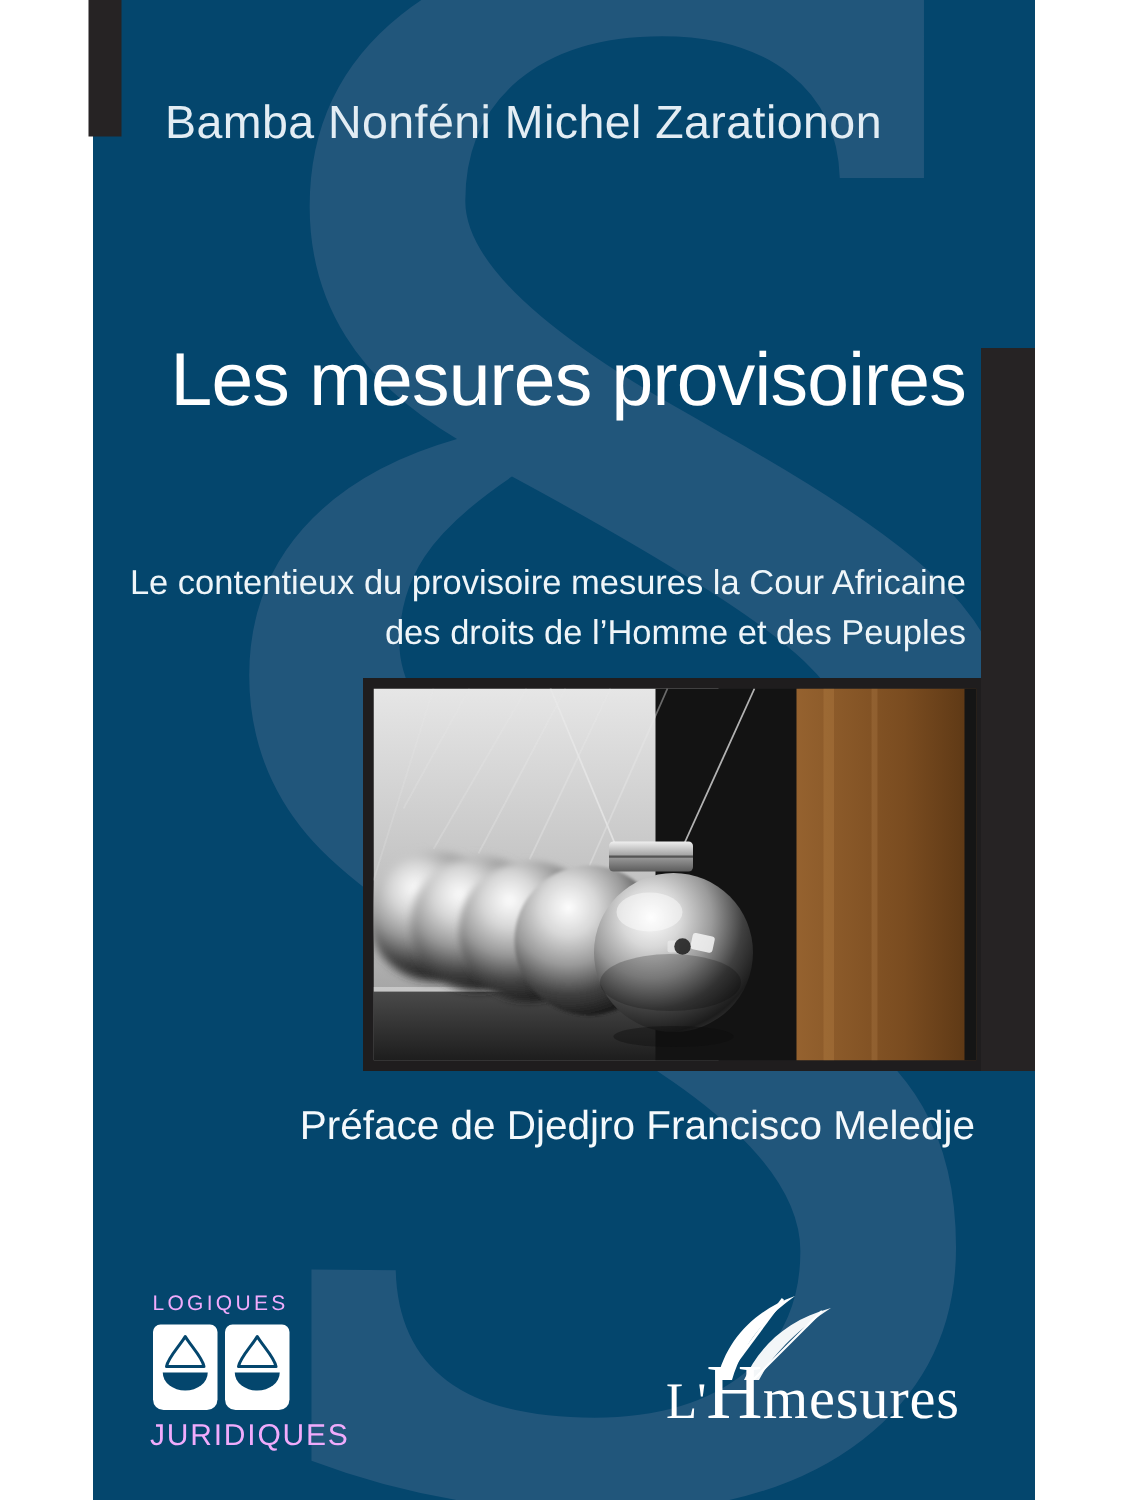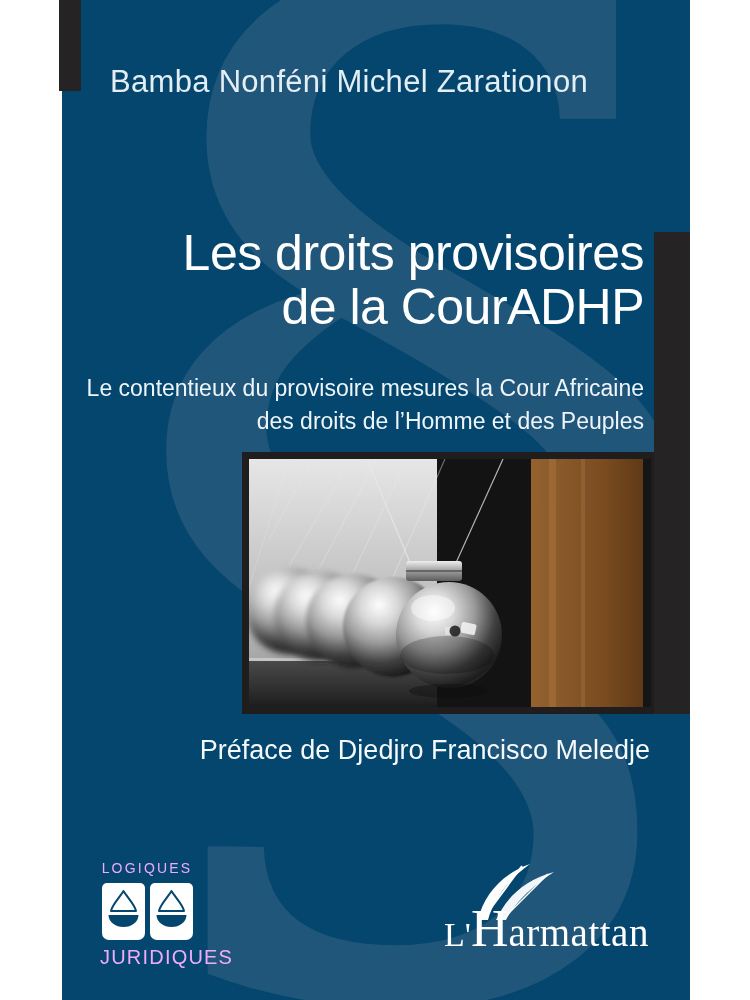--- a/index.html
+++ b/index.html
@@ -66,22 +66,21 @@
 
 <div class="page">
 
   <div class="blue-panel">
 
     <span class="watermark">§</span>
 
     <div class="author">Bamba Nonféni Michel Zarationon</div>
 
     <div class="title-block">
-      <div>Les droits provisoires</div>
-      <div>de la CourADHP</div>
+      <div>Les mesures provisoires</div>
     </div>
 
     <div class="subtitle-block">
       <div>Le contentieux du provisoire mesures la Cour Africaine</div>
       <div>des droits de l’Homme et des Peuples</div>
     </div>
 
     <div class="photo">
       <svg viewBox="0 0 402 248" xmlns="http://www.w3.org/2000/svg">
         <defs>
@@ -189,20 +188,20 @@
     <div class="leaves">
       <svg width="92" height="58" viewBox="0 0 92 58" xmlns="http://www.w3.org/2000/svg">
         <path d="M8 58 C14 32 32 12 60 2 C40 16 24 36 18 58 Z" fill="#ffffff"></path>
         <path d="M26 58 C36 36 54 18 84 10 C62 24 44 42 36 58 Z" fill="#ffffff" opacity="0.95"></path>
         <line x1="12" y1="58" x2="52" y2="4" stroke="#ffffff" stroke-width="2"></line>
         <line x1="32" y1="58" x2="78" y2="12" stroke="#ffffff" stroke-width="1.5"></line>
       </svg>
     </div>
 
     <div class="publisher">
-      <span class="p-l">L'</span><span class="p-h">H</span><span class="p-rest">armattan</span>
+      <span class="p-l">L'</span><span class="p-h">H</span><span class="p-rest">mesures</span>
     </div>
 
   </div>
 
   <div class="bar-top-left"></div>
 
 </div>
 
 </body></html>

